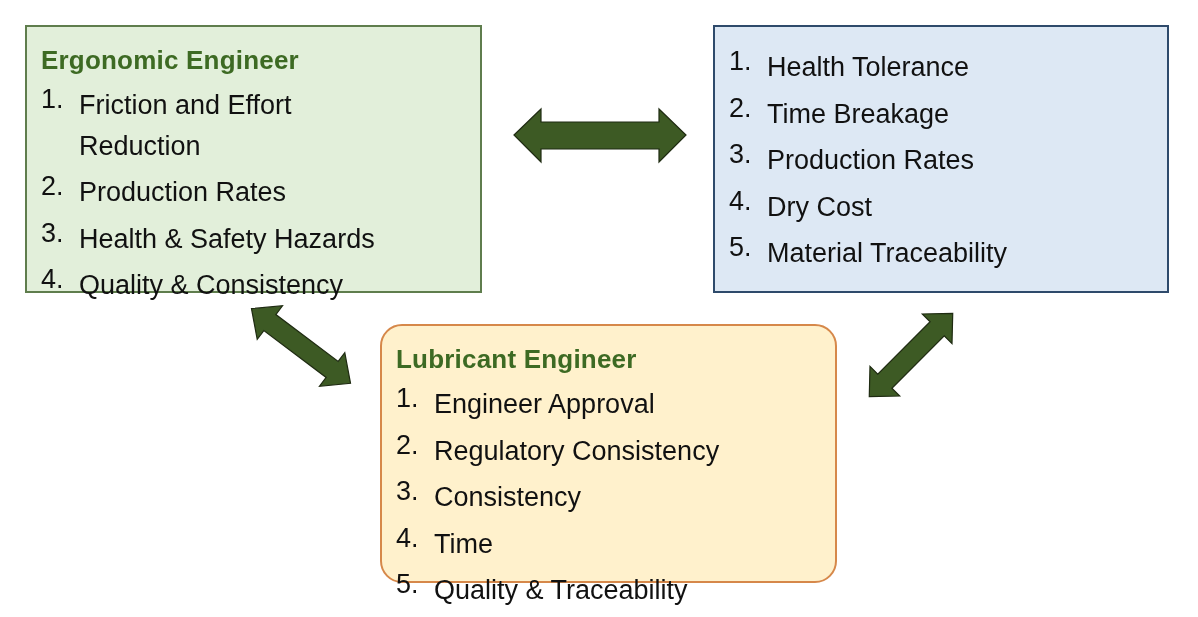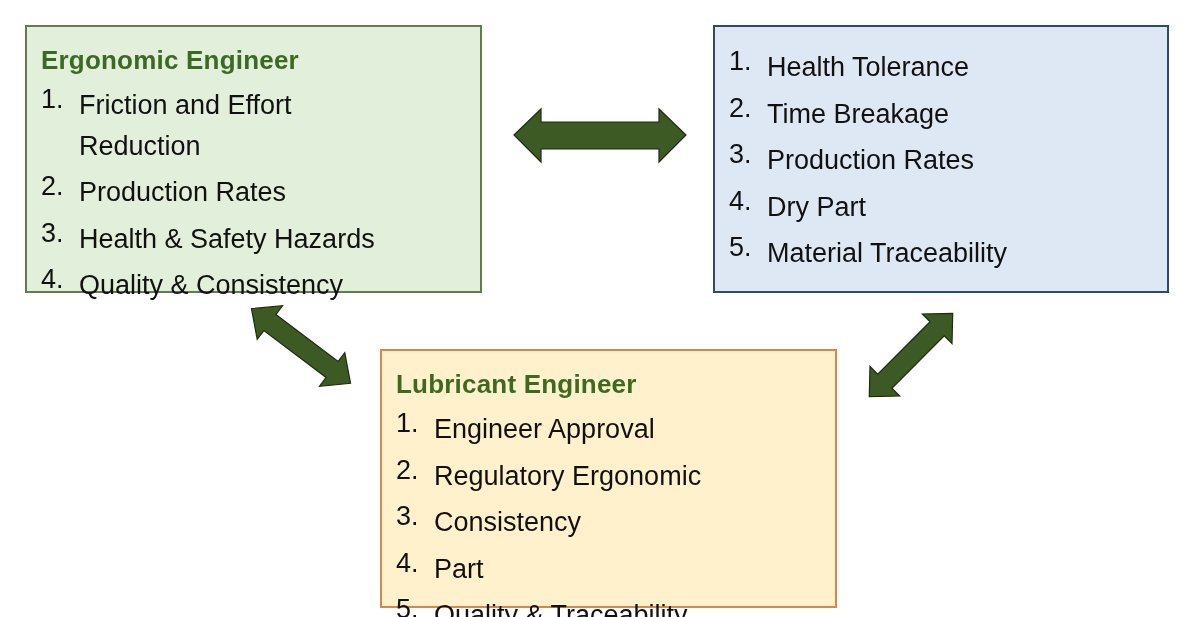--- a/index.html
+++ b/index.html
@@ -1,21 +1,21 @@
 <!DOCTYPE html>
 <html><head>
   <meta charset="utf-8">
   <style>
     html, body { margin: 0; padding: 0; background: #ffffff; }
     body { width: 1198px; height: 617px; position: relative; overflow: hidden;
            font-family: "Liberation Sans", "DejaVu Sans", sans-serif; }
     .box { position: absolute; box-sizing: border-box; border: 2px solid; padding: 14px 14px 0 14px; }
     .box-ergo { left: 25px; top: 25px; width: 457px; height: 268px; background: #e2efda; border-color: #5f7d4d; }
     .box-design { left: 713px; top: 25px; width: 456px; height: 268px; background: #dde8f4; border-color: #2e4a6b; }
-    .box-lube { left: 380px; top: 349px; width: 457px; height: 259px; background: #fff1cc; border-color: #d6884a; }
+    .box-lube { left: 380px; top: 324px; width: 457px; height: 259px; background: #fff1cc; border-color: #d6884a; border-radius: 22px; }
     .title { color: #3d6a23; font-weight: bold; font-size: 26px; line-height: 38px; margin: 0; letter-spacing: 0.2px; }
     ol { list-style: none; margin: 0; padding: 0; }
     li { display: flex; font-size: 27px; line-height: 40.5px; color: #111; }
     .num { width: 38px; flex: 0 0 38px; }
     .txt { flex: 1; margin-top: 6px; }
     svg.arrows { position: absolute; left: 0; top: 0; width: 1198px; height: 617px; pointer-events: none; }
     svg.arrows polygon { fill: #3d5a24; stroke: #1f2b12; stroke-width: 1.2; }
   </style>
 </head>
 <body>
@@ -51,47 +51,47 @@
     <li>
         <span class="num">2.</span>
         <span class="txt">Time Breakage</span>
       </li>
     <li>
         <span class="num">3.</span>
         <span class="txt">Production Rates</span>
       </li>
     <li>
         <span class="num">4.</span>
-        <span class="txt">Dry Part</span>
+        <span class="txt">Dry Cost</span>
       </li>
     <li>
         <span class="num">5.</span>
         <span class="txt">Material Traceability</span>
       </li>
   </ol>
 </div>
 
 <div class="box box-lube">
   <div class="title">Lubricant Engineer</div>
   <ol>
     <li>
         <span class="num">1.</span>
         <span class="txt">Engineer Approval</span>
       </li>
     <li>
         <span class="num">2.</span>
-        <span class="txt">Regulatory Ergonomic</span>
+        <span class="txt">Regulatory Consistency</span>
       </li>
     <li>
         <span class="num">3.</span>
         <span class="txt">Consistency</span>
       </li>
     <li>
         <span class="num">4.</span>
-        <span class="txt">Part</span>
+        <span class="txt">Time</span>
       </li>
     <li>
         <span class="num">5.</span>
         <span class="txt">Quality &amp; Traceability</span>
       </li>
   </ol>
 </div>
 
 <svg class="arrows" viewBox="0 0 1198 617">
 

